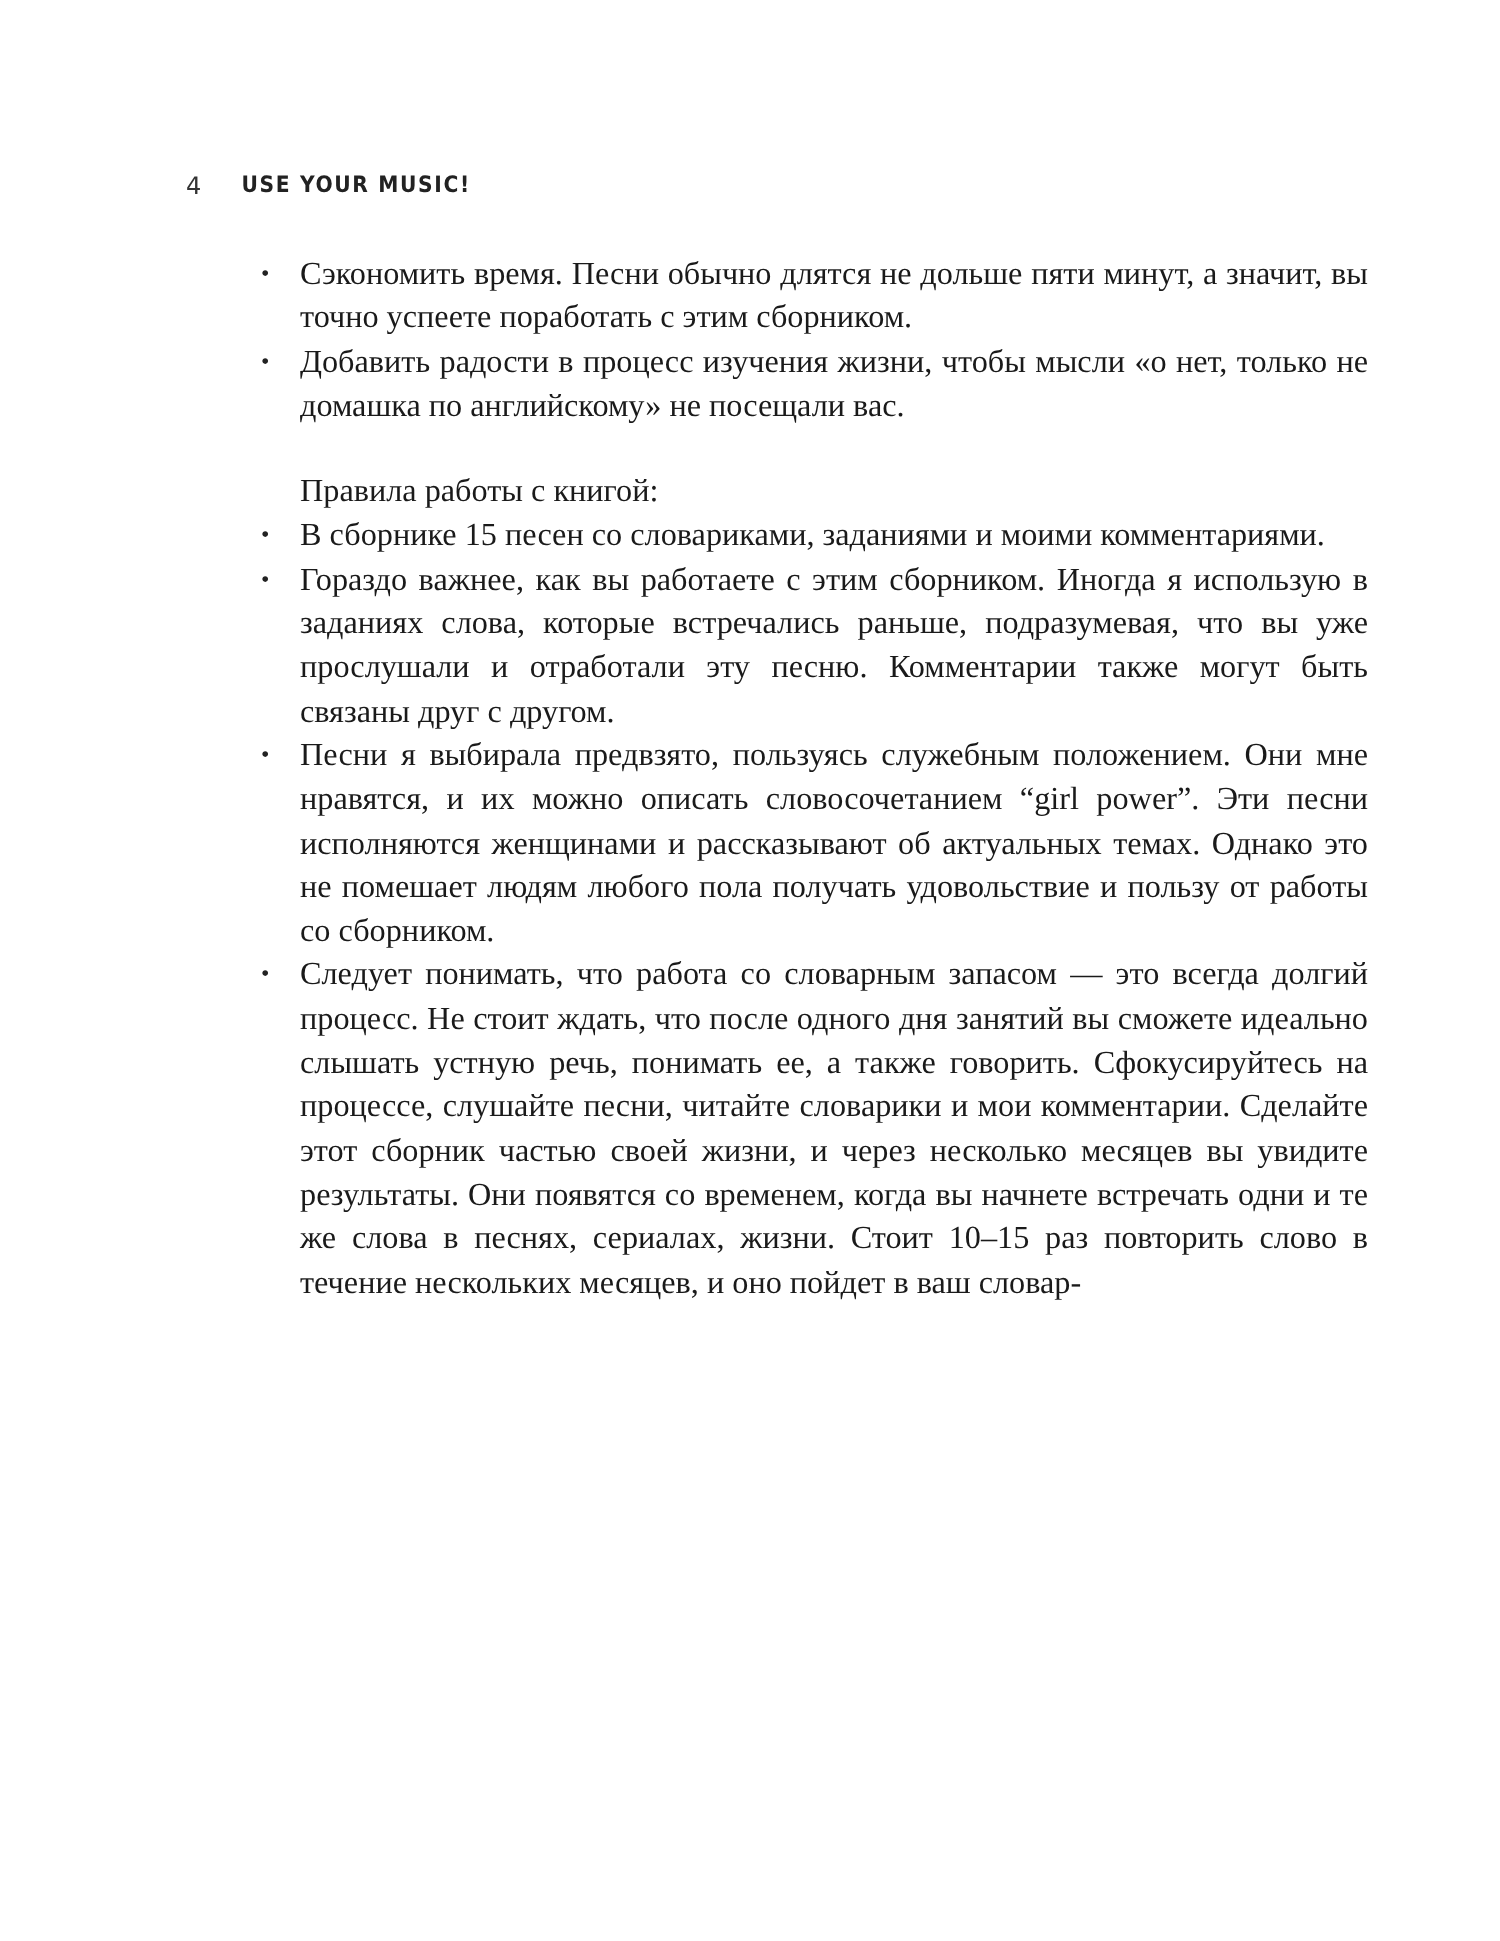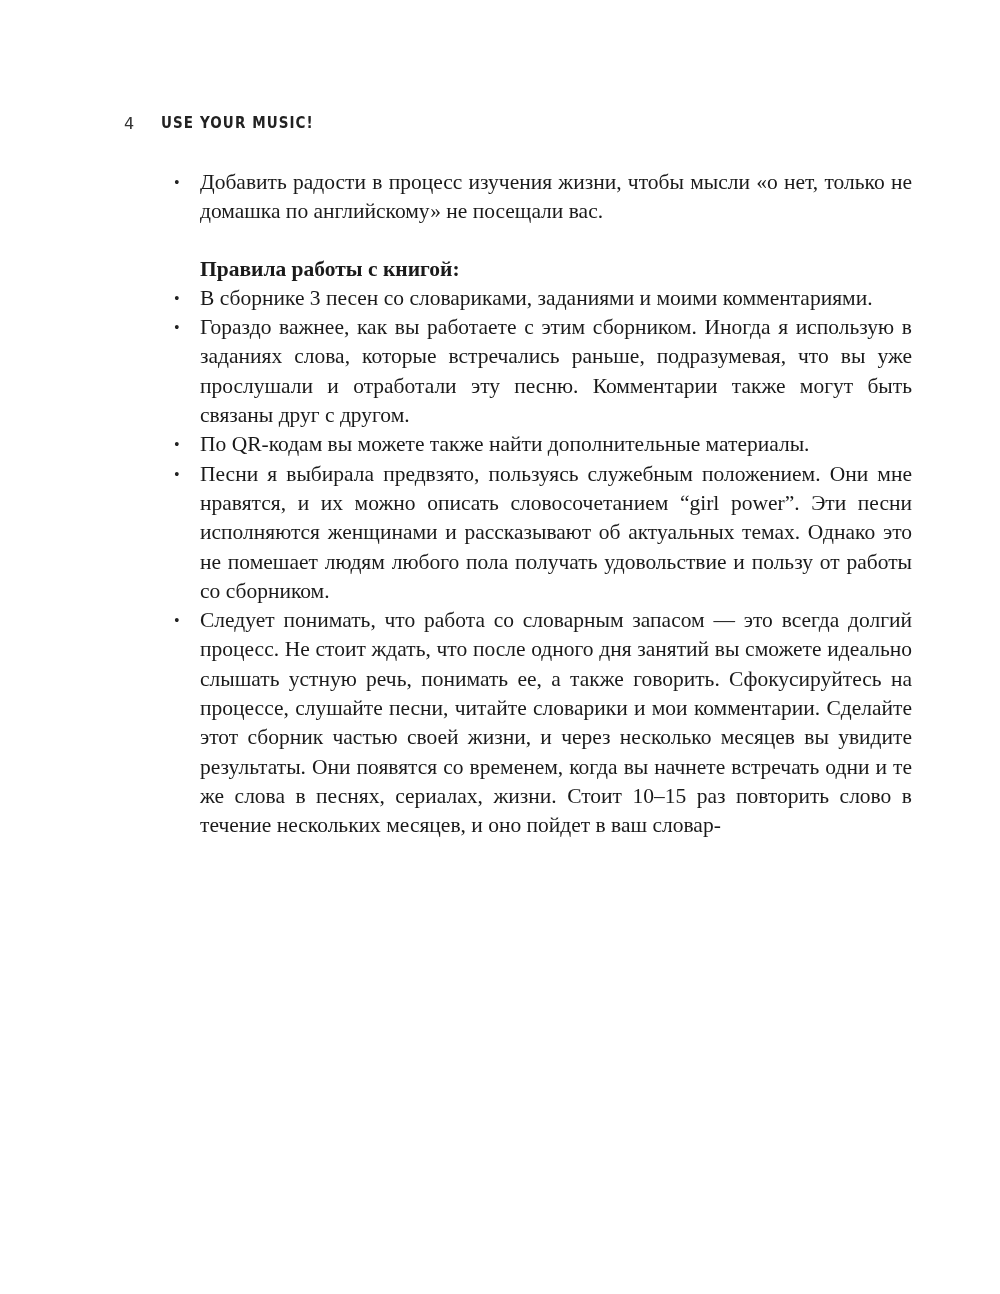--- a/index.html
+++ b/index.html
@@ -6,40 +6,40 @@
   body { width: 1000px; height: 1294px; position: relative; overflow: hidden; }
   .page { position: absolute; left: 0; top: 0; width: 1000px; height: 1294px; background: #fff; }
   .running-head { position: absolute; top: 114px; left: 0; width: 1000px; height: 24px; }
   .page-number { position: absolute; left: 124px; top: 0; font-family: "DejaVu Sans", sans-serif; font-size: 16px; color: #333; }
   .book-title { position: absolute; left: 161px; top: 0; font-family: "DejaVu Sans", sans-serif; font-size: 15px; letter-spacing: 1.2px; color: #222; font-weight: bold; transform: scaleX(0.9); transform-origin: left; }
   .body { position: absolute; left: 200px; top: 168px; width: 712px; font-family: "Liberation Serif", serif; font-size: 21.5px; line-height: 29.3px; color: #1a1a1a; }
   ul { list-style: none; margin: 0; padding: 0; }
   li { position: relative; margin: 0; padding: 0; text-align: justify; }
   li::before { content: "•"; position: absolute; left: -26px; top: 0; font-size: 16px; color: #222; }
   .section-gap { height: 28px; }
-  .heading { font-weight: bold; margin: 0; }
+  .heading { font-weight: normal; margin: 0; }
 </style>
 </head>
 <body>
 
 <div class="page">
   <div class="running-head">
     <span class="page-number">4</span>
     <span class="book-title">USE YOUR MUSIC!</span>
   </div>
 
   <div class="body">
     <ul>
+      <li>Сэкономить время. Песни обычно длятся не дольше пяти минут, а значит, вы точно успеете поработать с этим сборником.</li>
       <li>Добавить радости в процесс изучения жизни, чтобы мысли «о нет, только не домашка по английскому» не посещали вас.</li>
     </ul>
 
     <div class="section-gap"></div>
 
     <p class="heading">Правила работы с книгой:</p>
     <ul>
-      <li>В сборнике 3 песен со словариками, заданиями и моими комментариями.</li>
+      <li>В сборнике 15 песен со словариками, заданиями и моими комментариями.</li>
       <li>Гораздо важнее, как вы работаете с этим сборником. Иногда я использую в заданиях слова, которые встречались раньше, подразумевая, что вы уже прослушали и отработали эту песню. Комментарии также могут быть связаны друг с другом.</li>
-      <li>По QR-кодам вы можете также найти дополнительные материалы.</li>
       <li>Песни я выбирала предвзято, пользуясь служебным положением. Они мне нравятся, и их можно описать словосочетанием “girl power”. Эти песни исполняются женщинами и рассказывают об актуальных темах. Однако это не помешает людям любого пола получать удовольствие и пользу от работы со сборником.</li>
       <li>Следует понимать, что работа со словарным запасом — это всегда долгий процесс. Не стоит ждать, что после одного дня занятий вы сможете идеально слышать устную речь, понимать ее, а также говорить. Сфокусируйтесь на процессе, слушайте песни, читайте словарики и мои комментарии. Сделайте этот сборник частью своей жизни, и через несколько месяцев вы увидите результаты. Они появятся со временем, когда вы начнете встречать одни и те же слова в песнях, сериалах, жизни. Стоит 10–15 раз повторить слово в течение нескольких месяцев, и оно пойдет в ваш словар-</li>
     </ul>
   </div>
 </div>
 
 </body></html>

